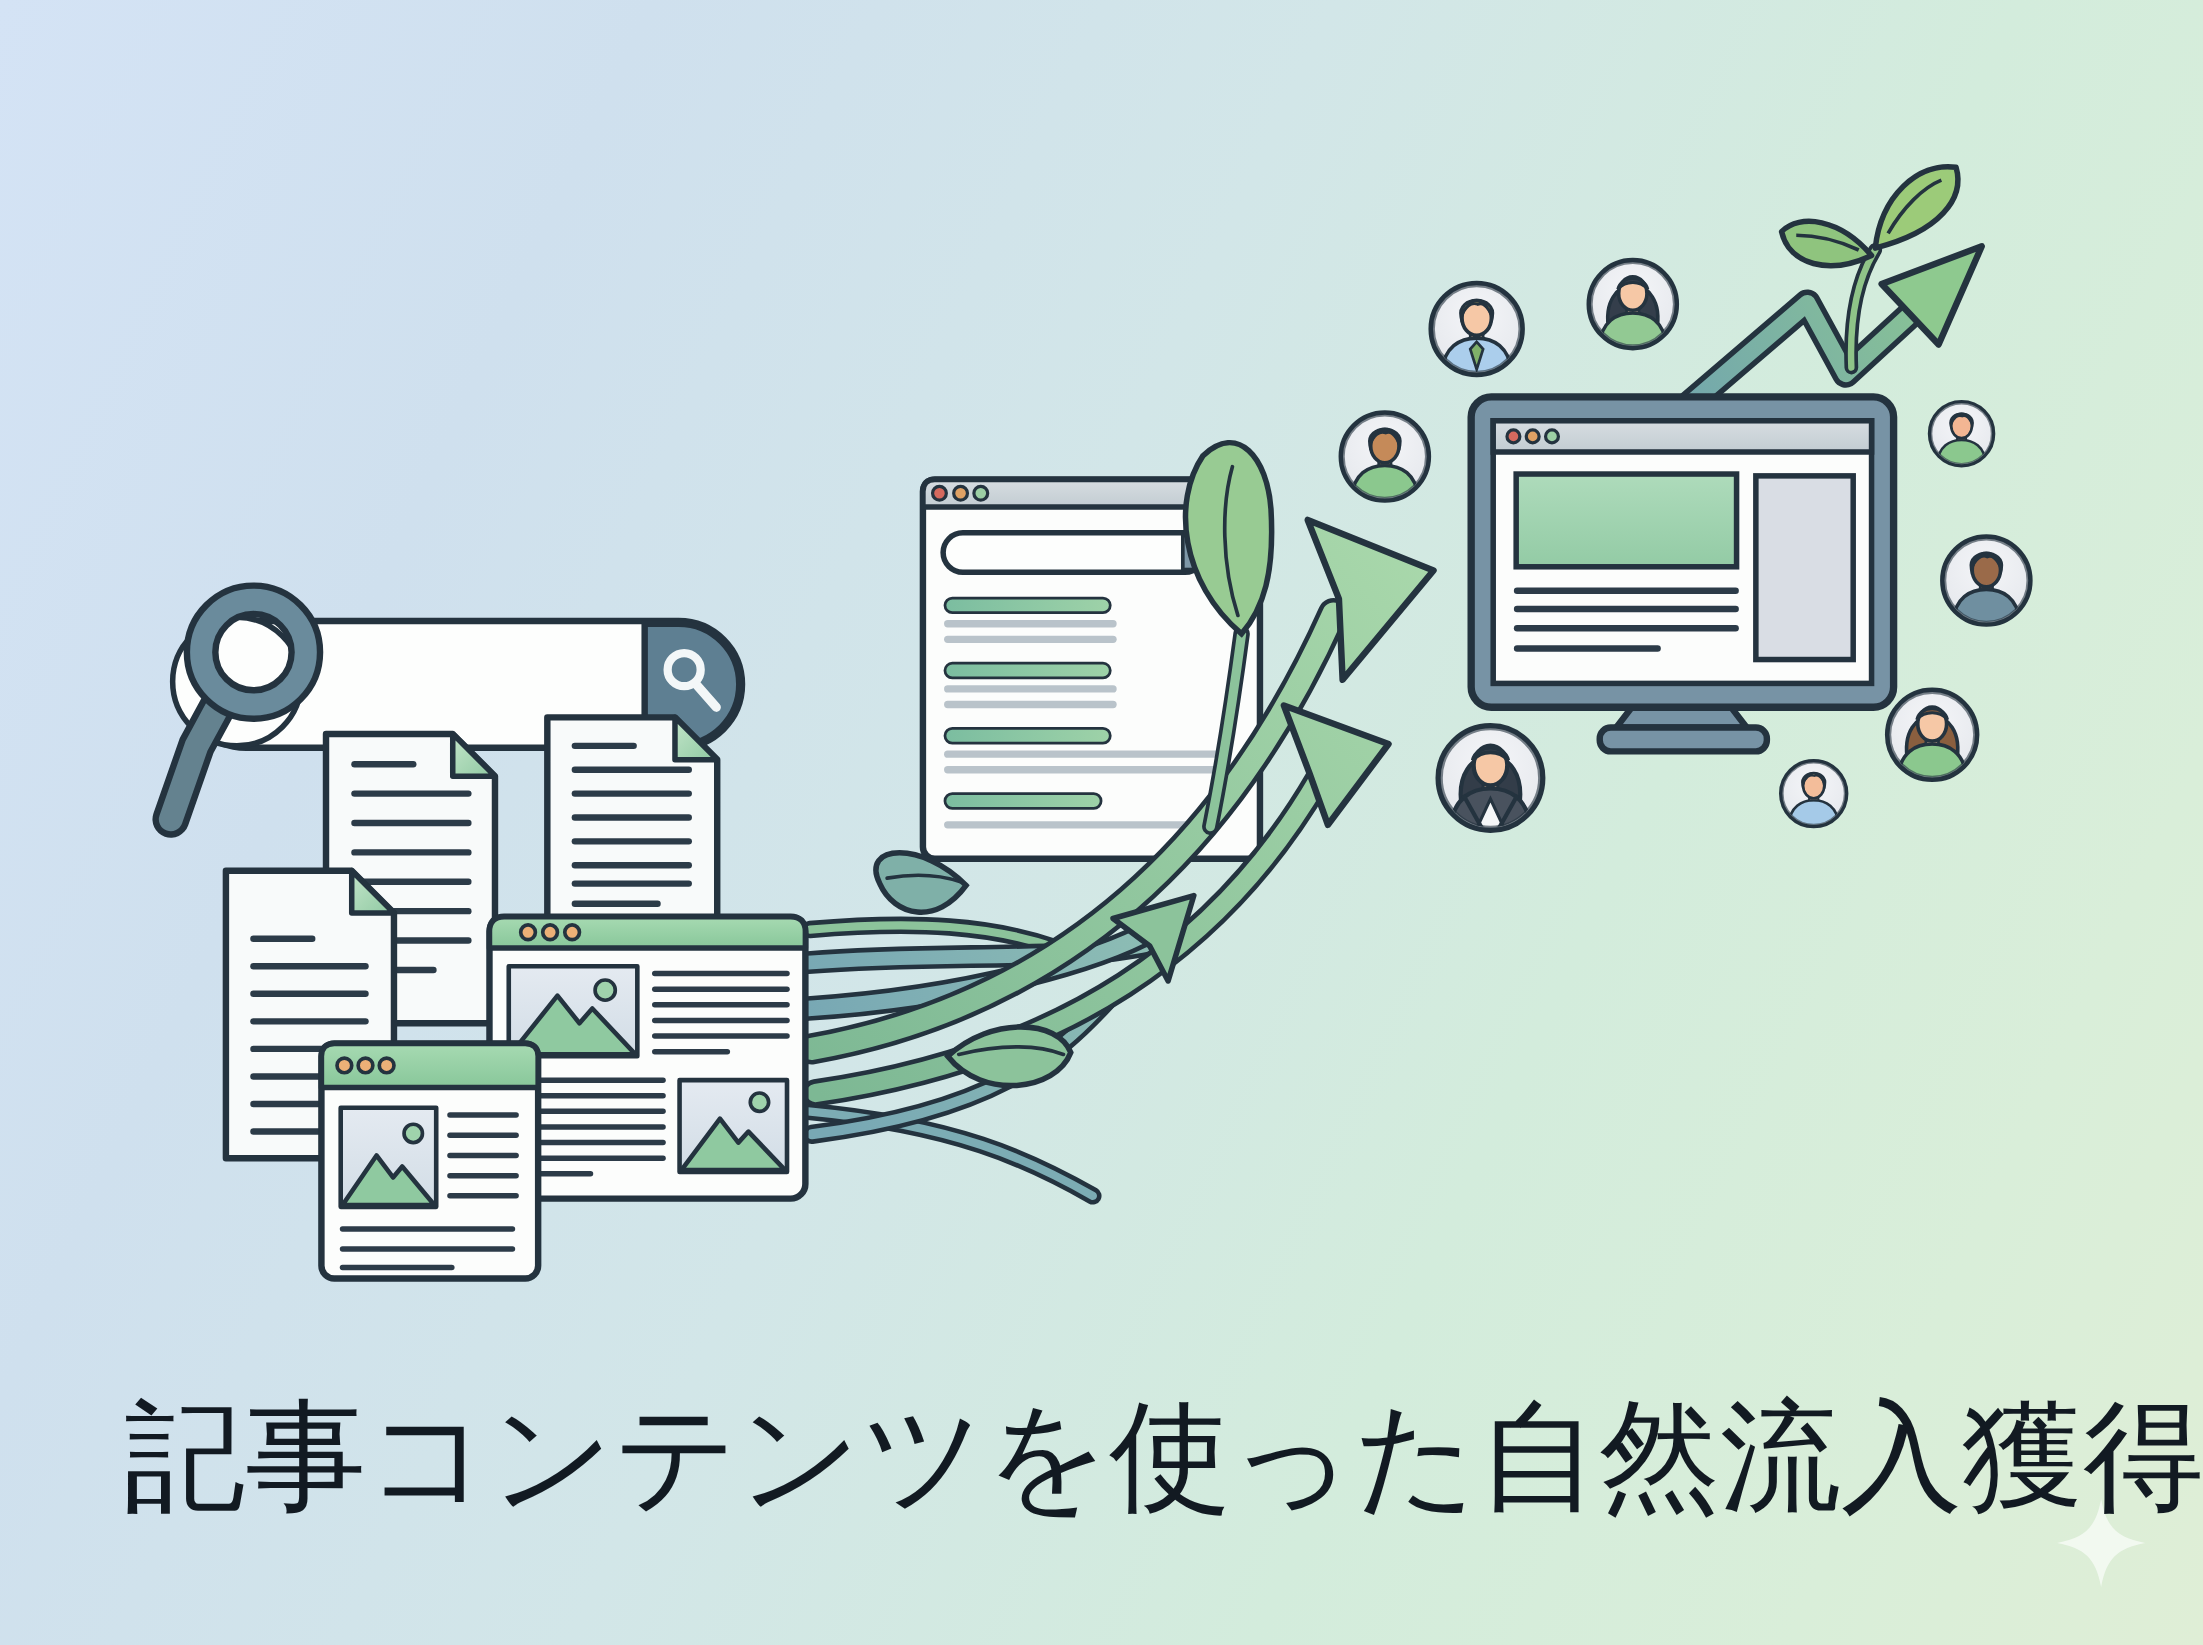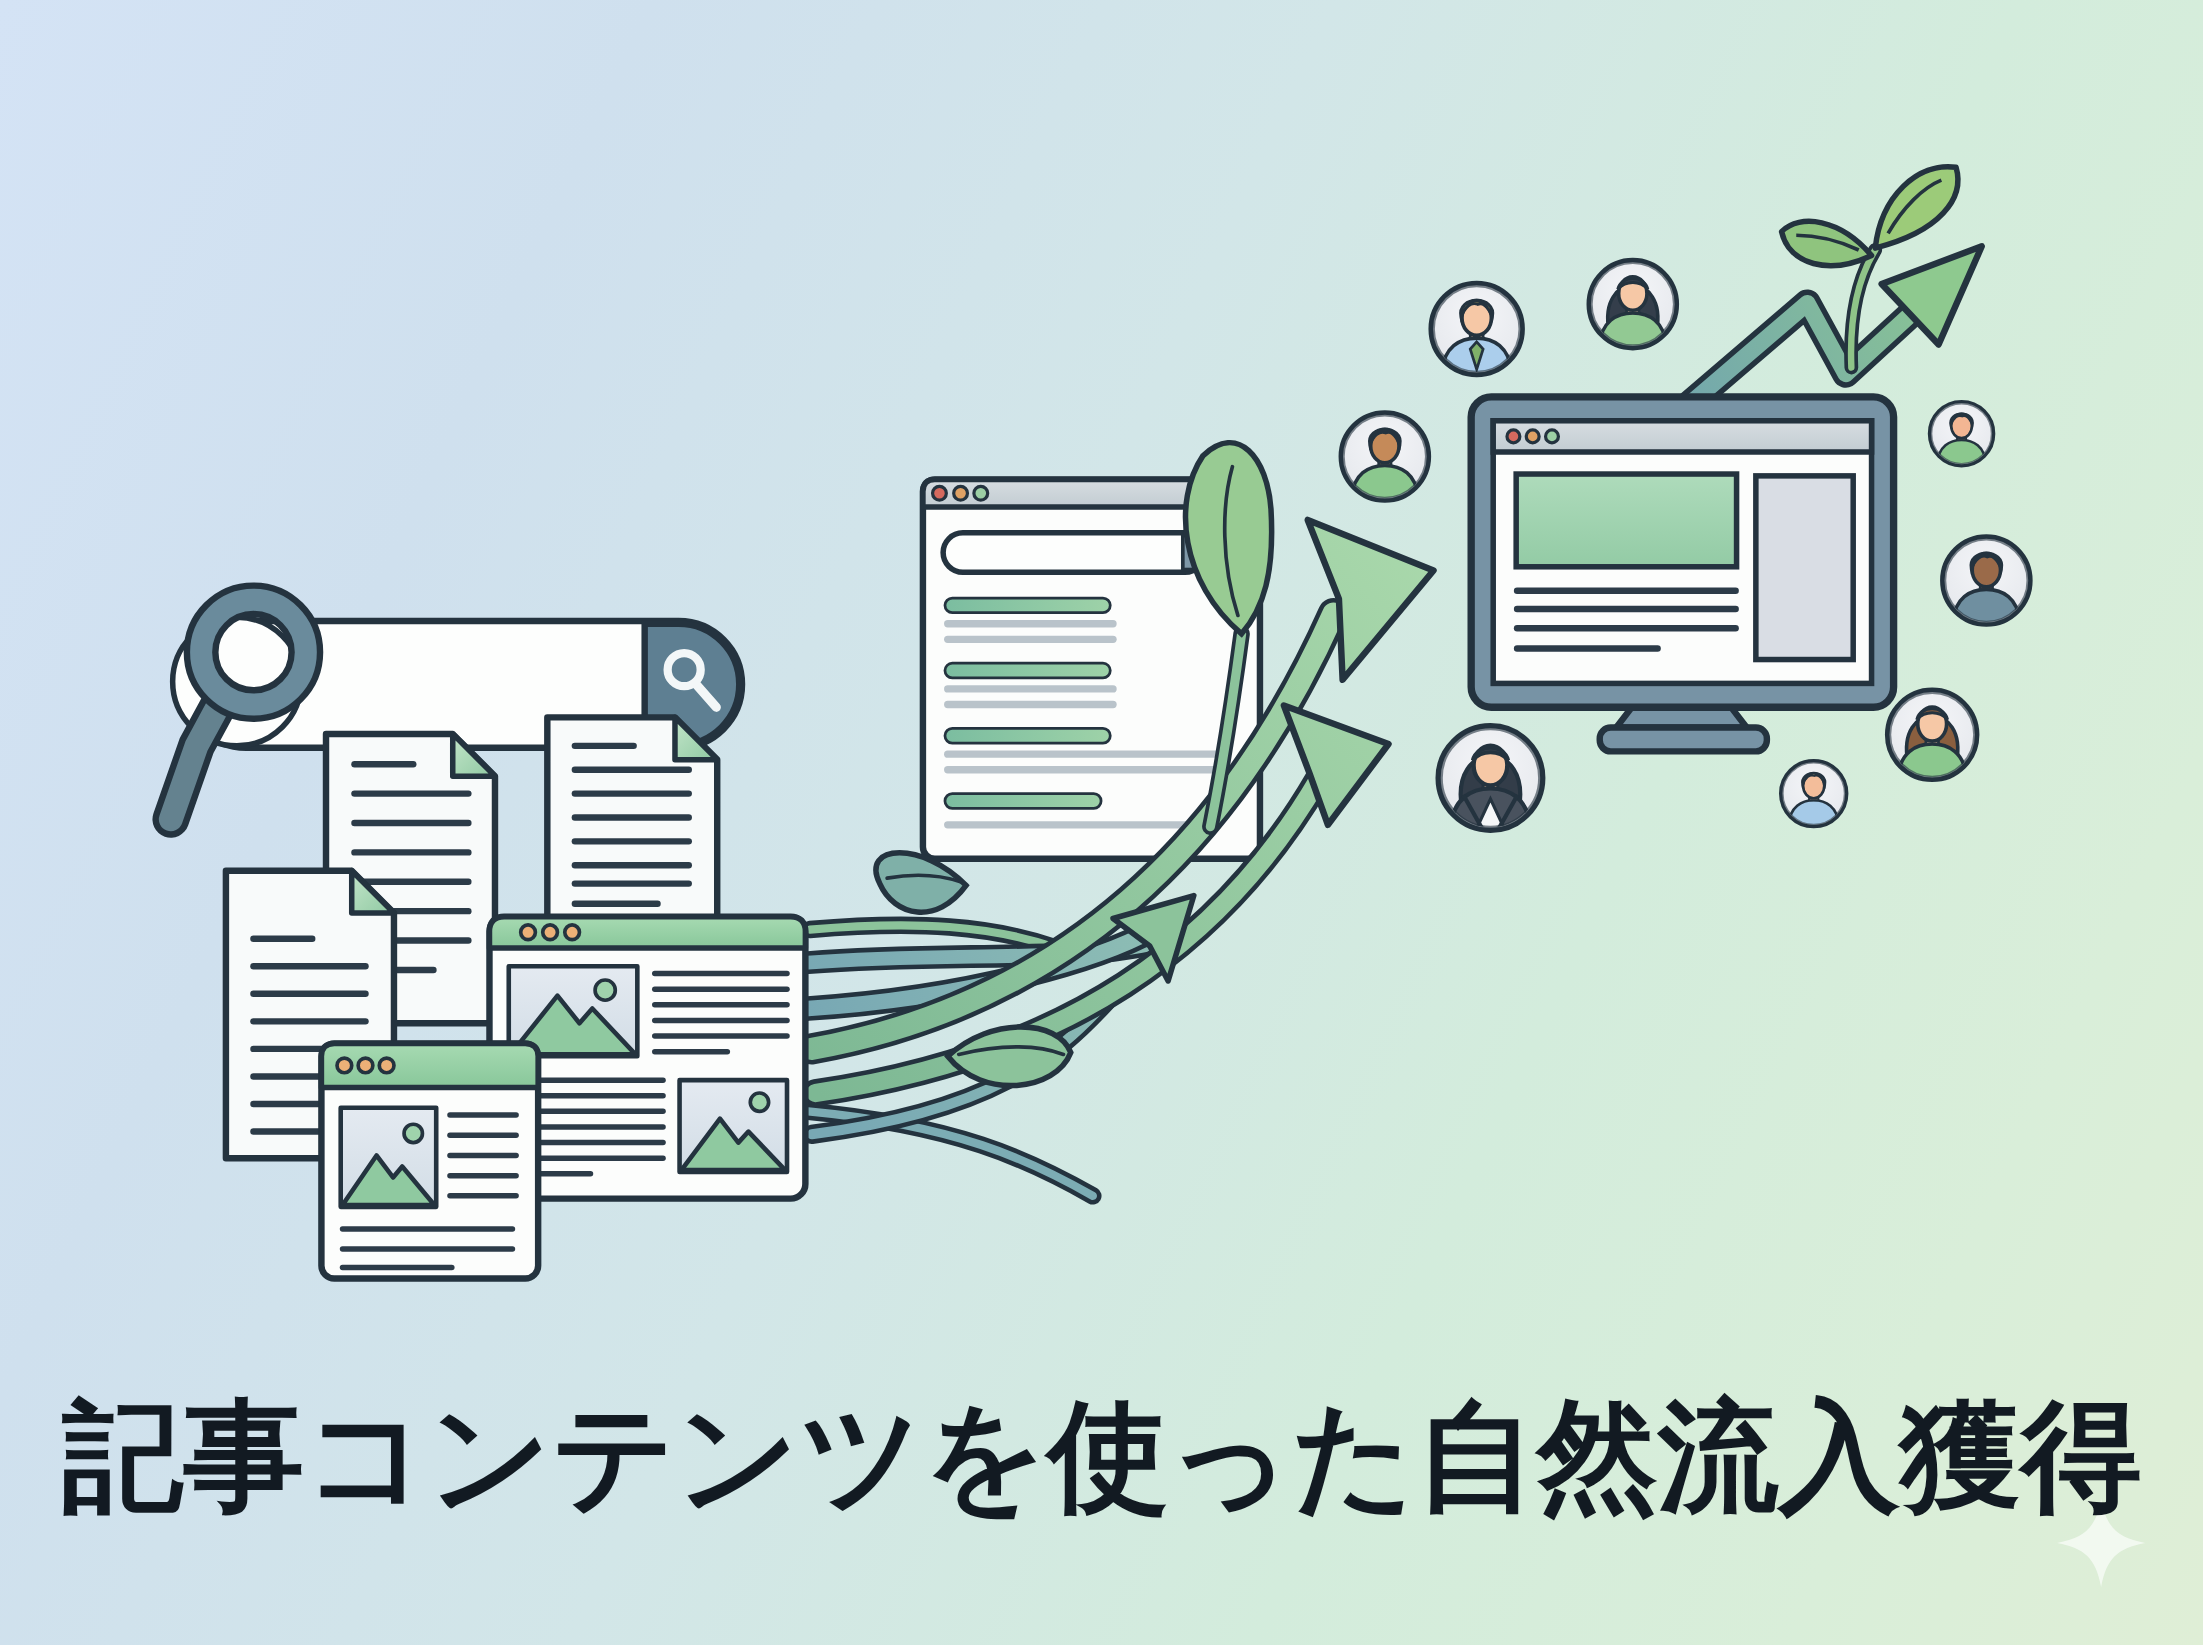--- a/index.html
+++ b/index.html
@@ -4,22 +4,22 @@
 <style>
   html,body{margin:0;padding:0;}
   body{width:2204px;height:1646px;overflow:hidden;font-family:"Liberation Sans","DejaVu Sans",sans-serif;}
   .stage{
     position:relative;width:2204px;height:1646px;
     background:linear-gradient(115deg,#d4e3f5 0%,#cfe0ee 22%,#d2e6e8 45%,#d3ecdc 68%,#d9eed9 86%,#dfeed6 100%);
   }
   .stage svg{position:absolute;left:0;top:0;}
   .headline{
     position:absolute;top:1376px;left:50%;transform:translateX(-50%);
-    width:2204px;text-align:center;white-space:nowrap;
-    font-size:121px;font-weight:700;letter-spacing:0px;color:#121a22;
+    width:2204px;text-align:right;white-space:nowrap;
+    font-size:121px;font-weight:400;letter-spacing:0px;color:#121a22;
     font-family:"Liberation Sans","DejaVu Sans",sans-serif;
   }
 </style>
 </head>
 <body>
 
 <div class="stage">
 <svg width="2204" height="1646" viewBox="0 0 2400 1792">
   <defs>
     <linearGradient id="gHeaderGreen" x1="0" y1="0" x2="0" y2="1">

